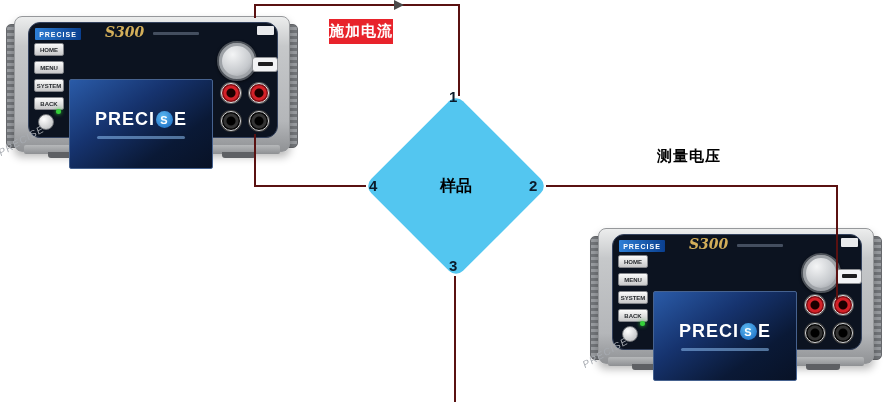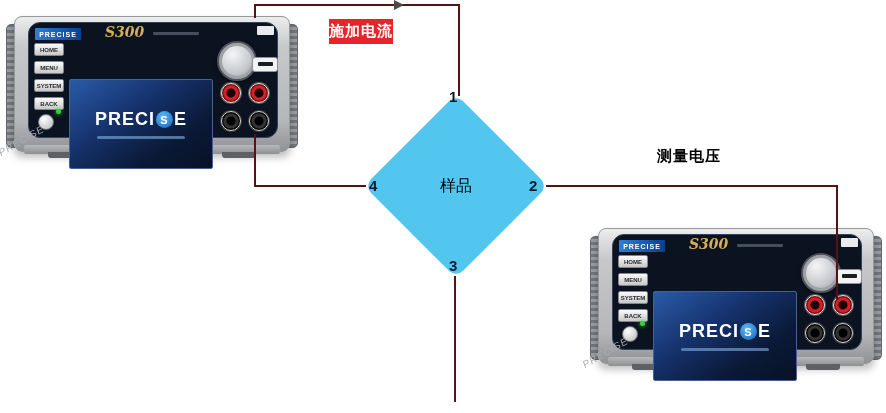--- a/index.html
+++ b/index.html
@@ -18,22 +18,22 @@
 
   
   .diamond {
     position:absolute; left:391px; top:121px; width:130px; height:130px;
     background:#53c6f0; border-radius:10px; transform:rotate(45deg); z-index:7;
   }
   .node-num {
     position:absolute; z-index:8; font-size:15px; font-weight:bold; color:#0b1b2b;
   }
   .sample-label {
-    position:absolute; left:440px; top:176px; width:80px; 
-    z-index:8; font-size:16px; font-weight:normal; color:#000;
+    position:absolute; left:416px; top:176px; width:80px; text-align:center;
+    z-index:8; font-size:16px; font-weight:bold; color:#000;
   }
 
   
   .current-label {
     position:absolute; left:329px; top:19px; z-index:9;
     background:#e8232b; color:#fff; font-size:15px; font-weight:bold;
     padding:3px 0; letter-spacing:1px;
   }
   .voltage-label {
     position:absolute; left:657px; top:147px; z-index:9;

